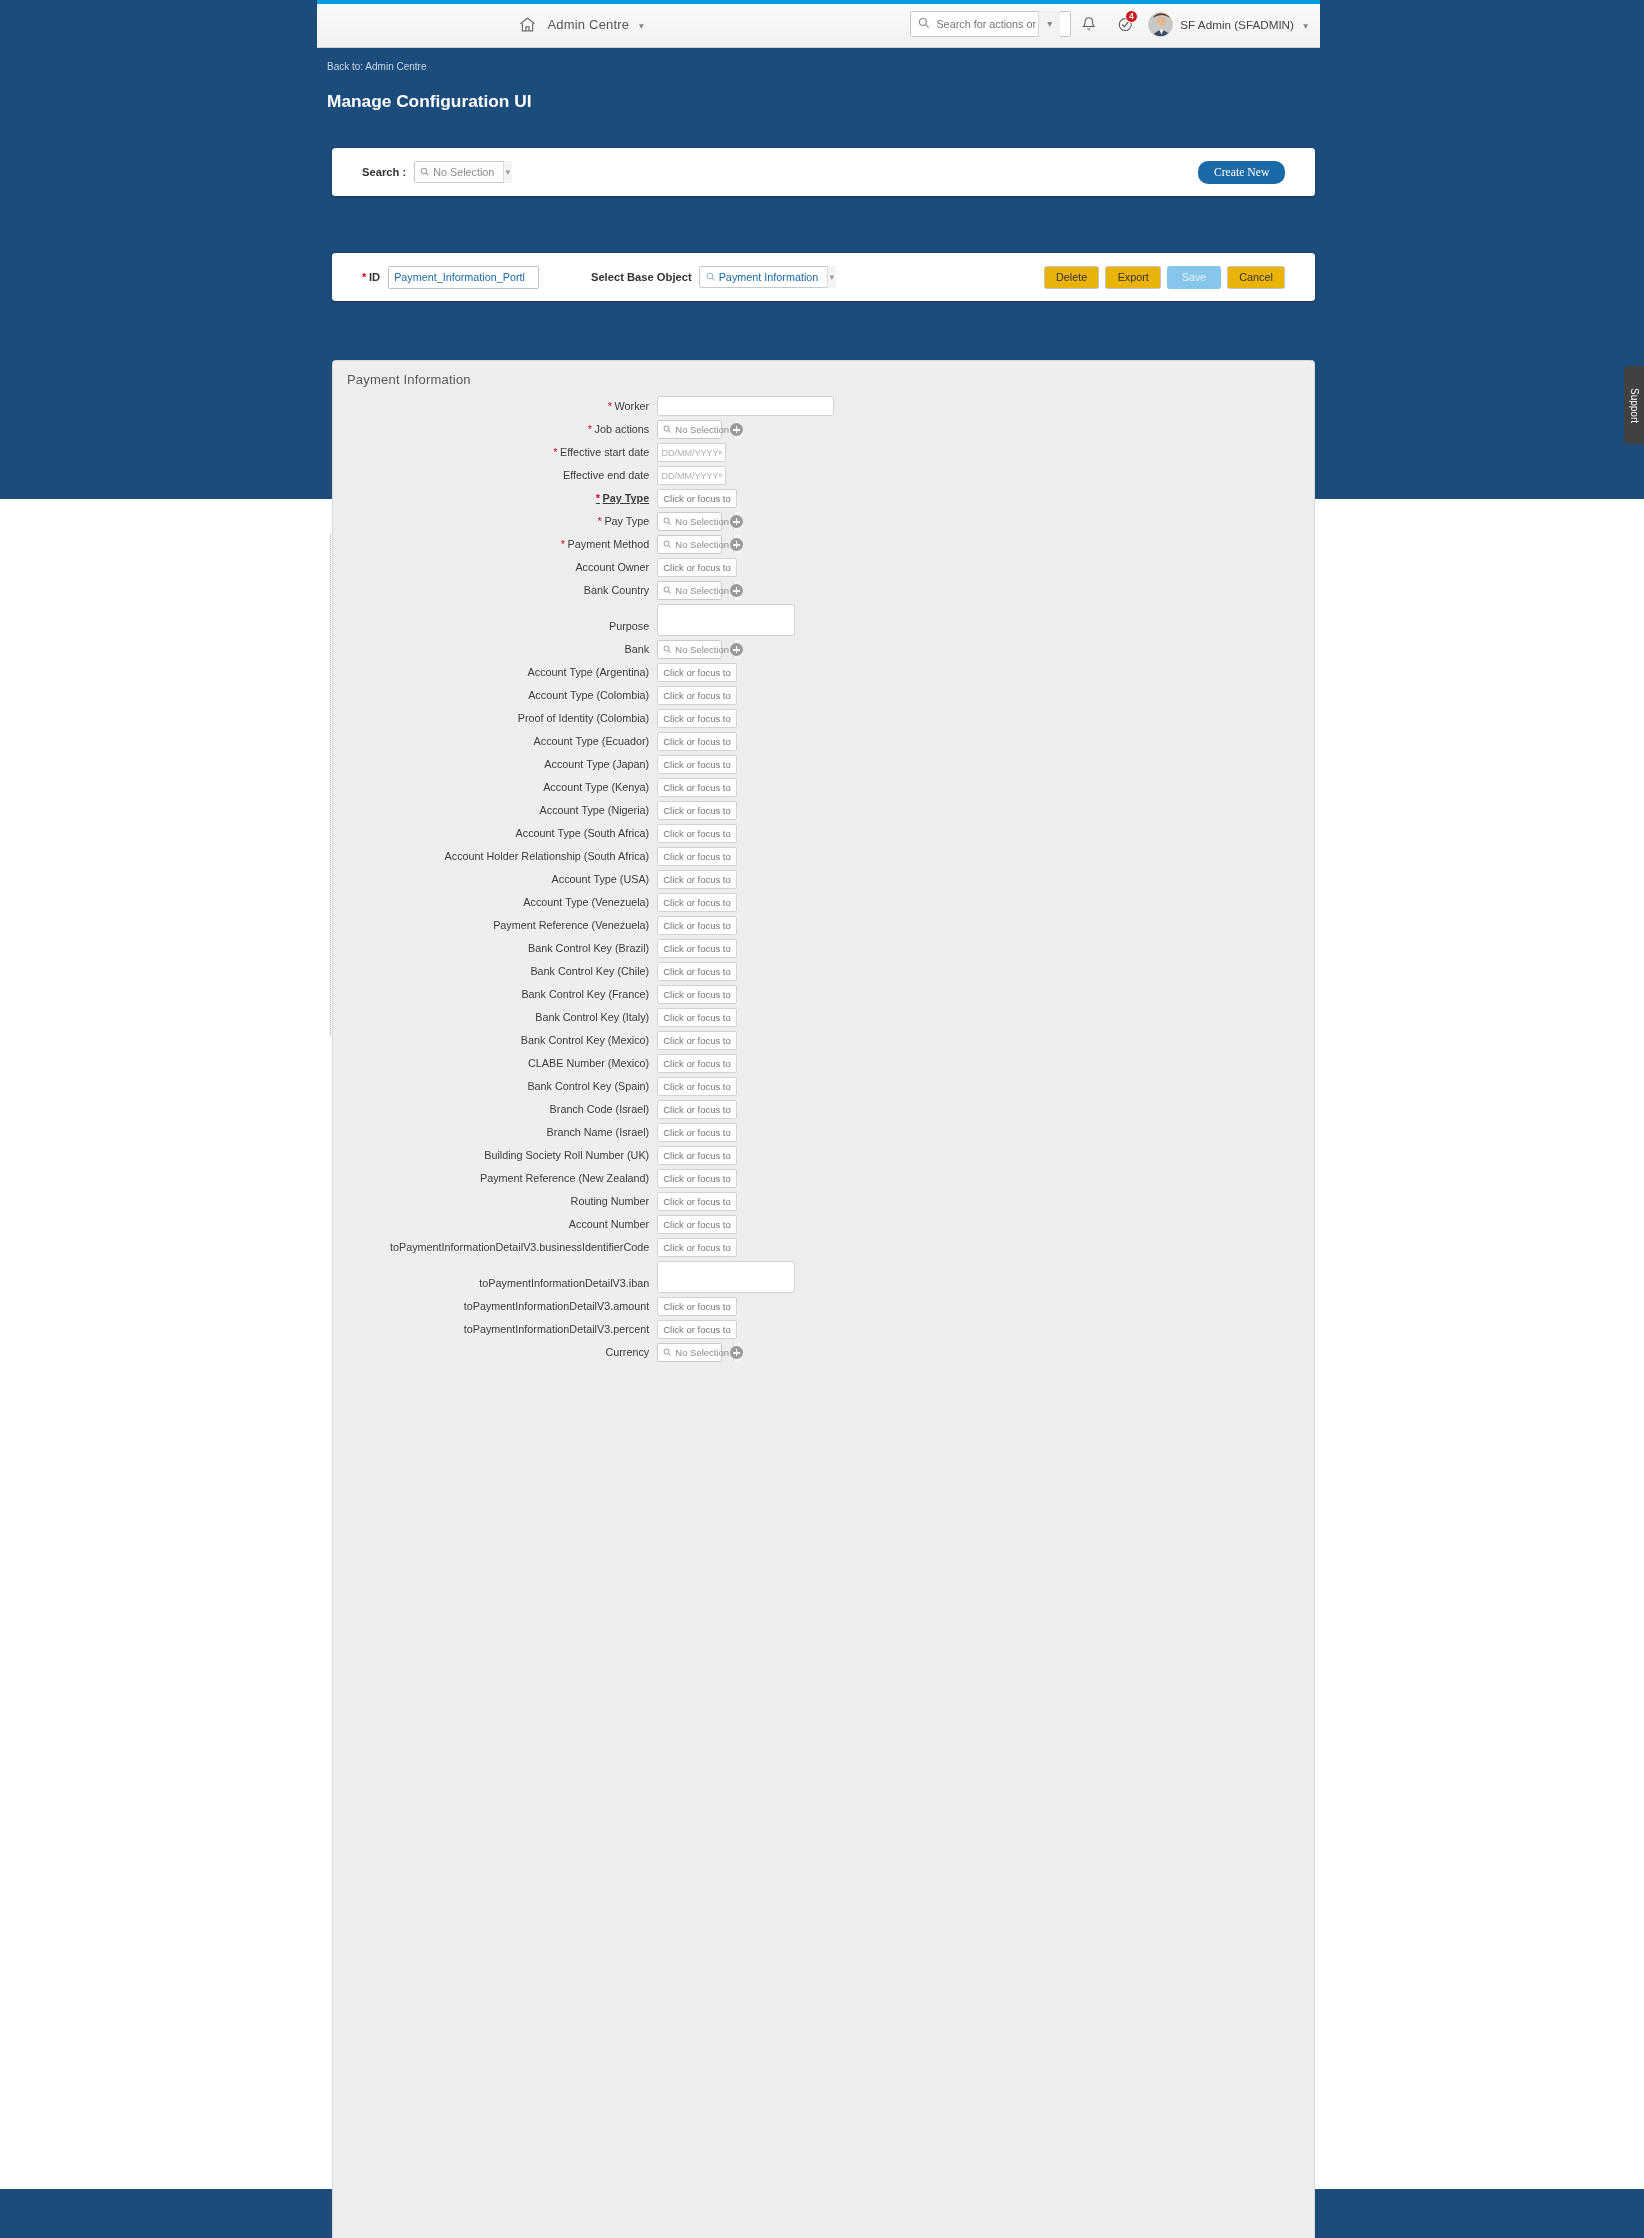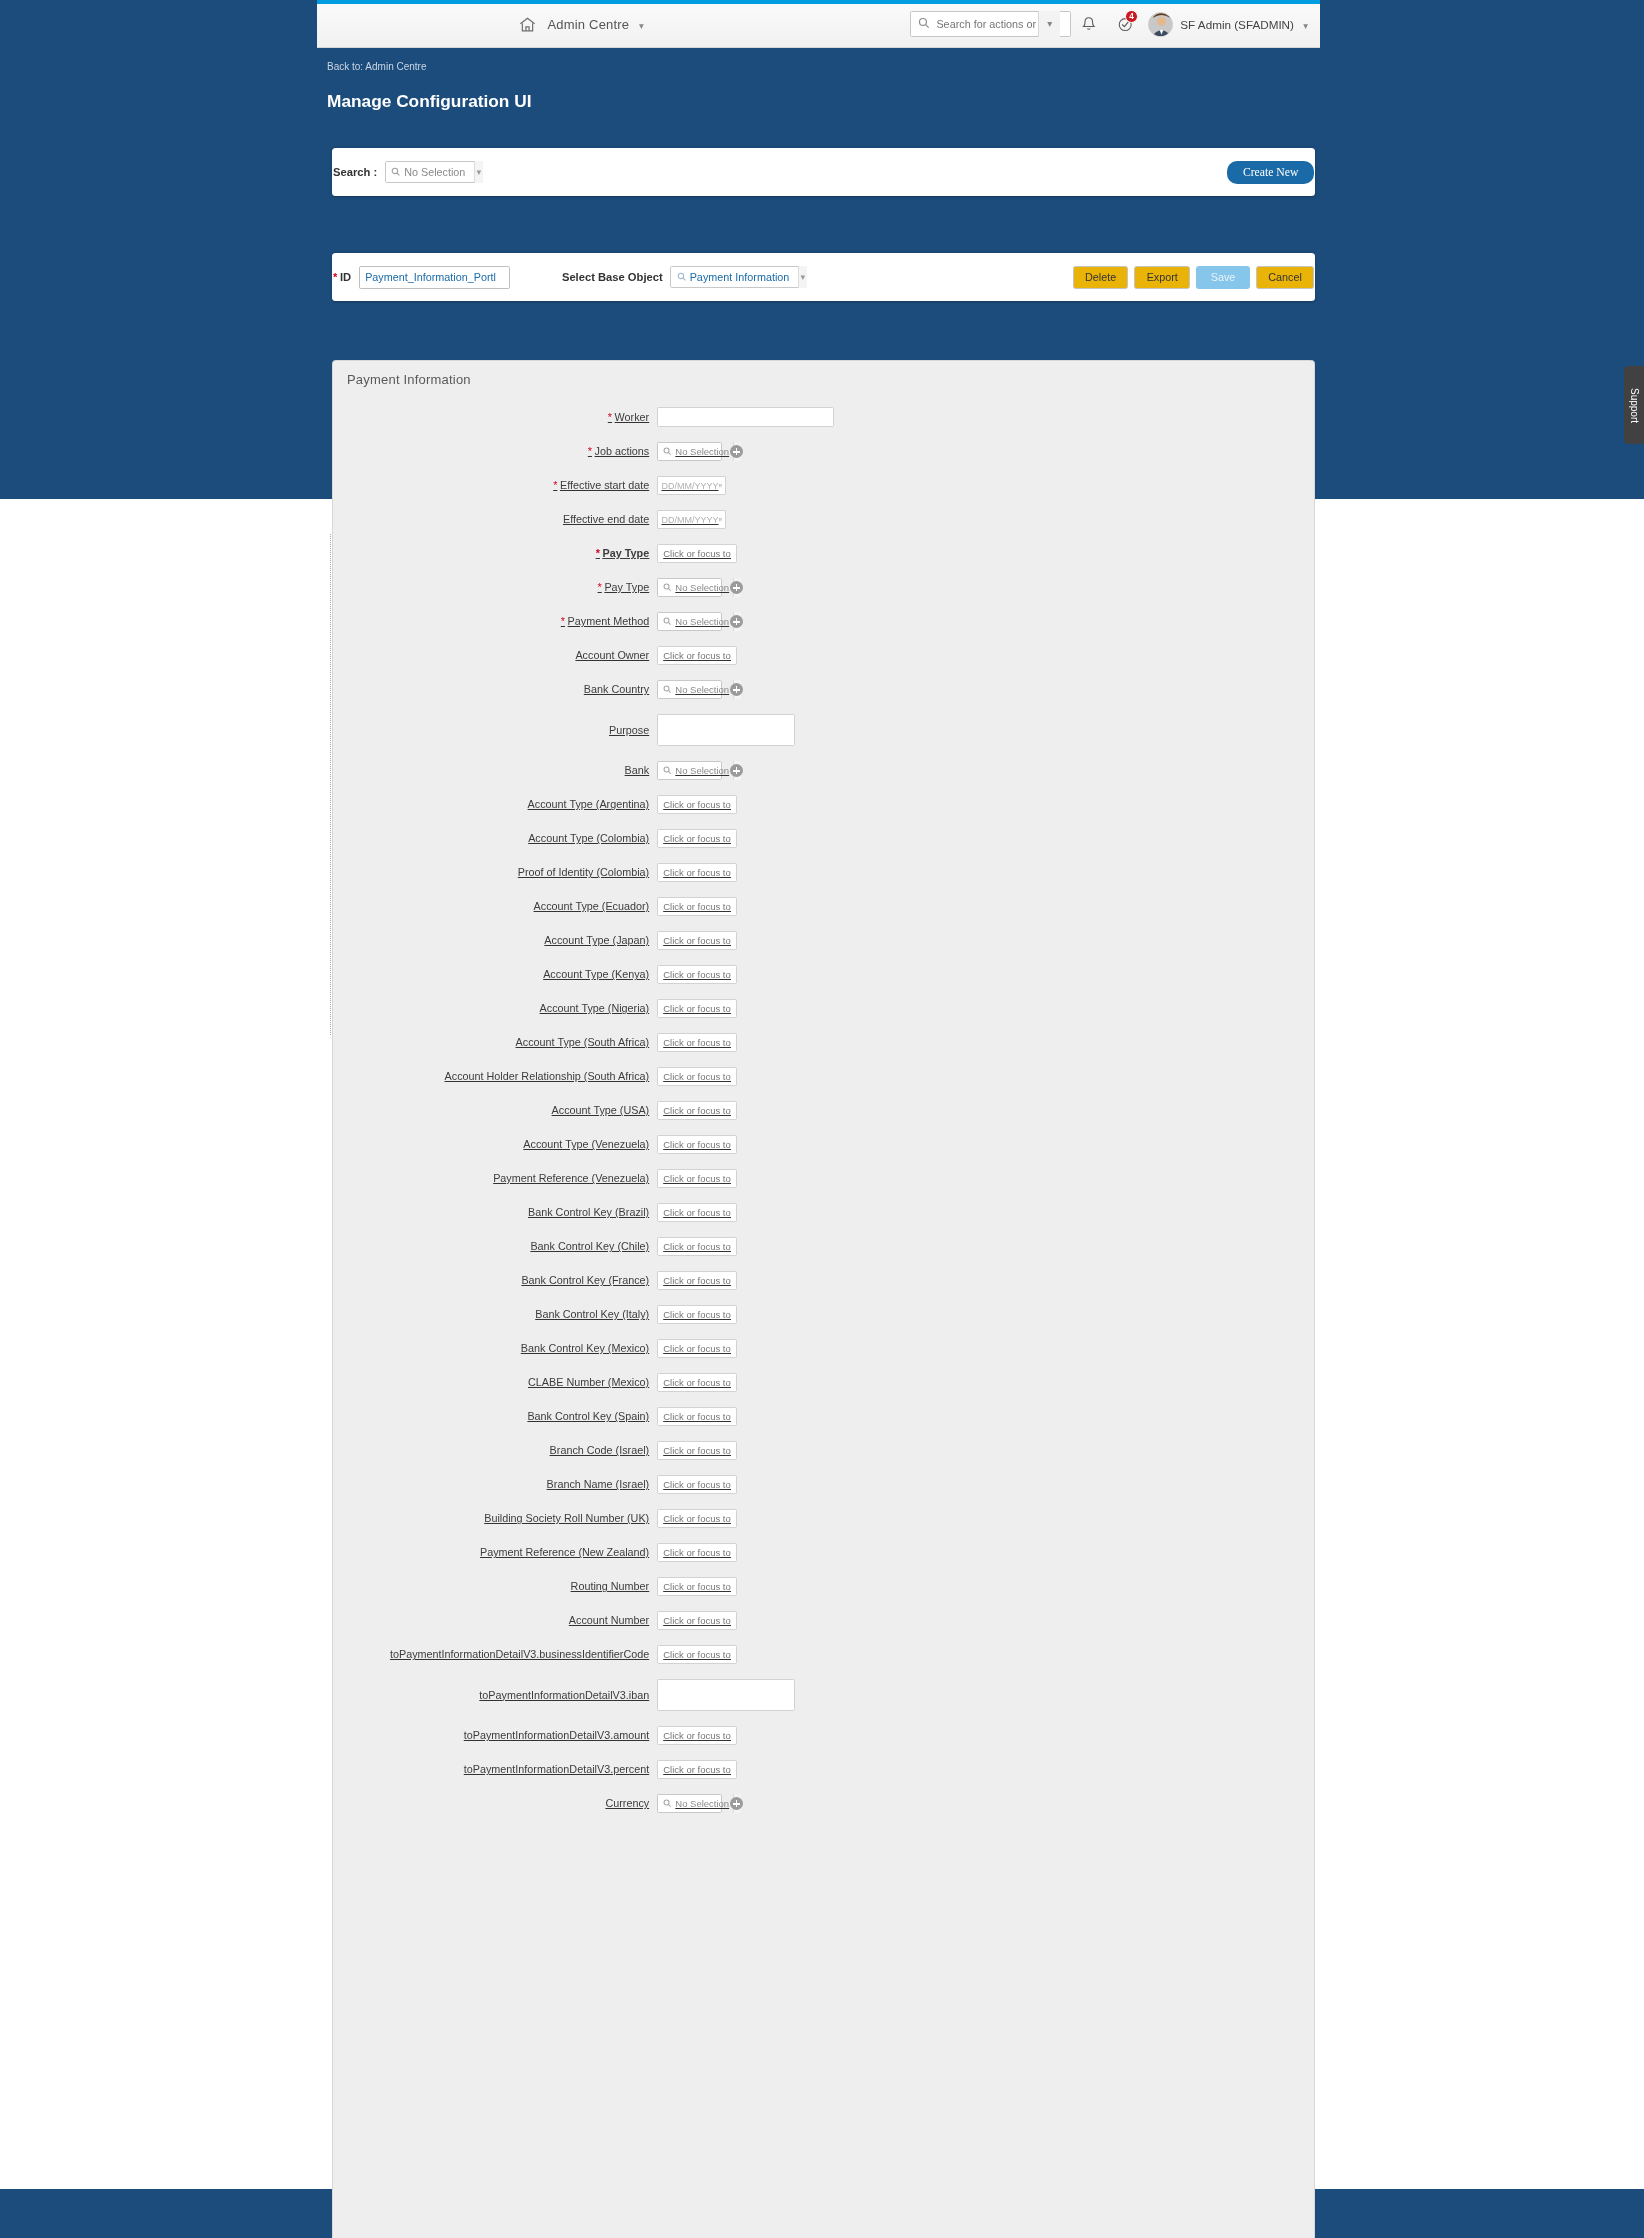--- a/index.html
+++ b/index.html
@@ -69,21 +69,21 @@
 
   
   .panel {
     position:absolute; left:332px; width:983px;
     background:#ffffff; border-radius:3.5px;
     box-shadow:0 0.9px 2.6px rgba(0,0,0,.28);
   }
   .panel-search { top:116px; height:48px; }
   .panel-id     { top:173px; height:48px; }
 
-  .row-flex { display:flex; align-items:center; height:100%; padding:0 1px; }
+  .row-flex { display:flex; align-items:center; height:100%; padding:0 30px; }
   .lbl-bold { font-weight:bold; font-size:11.2px; color:#333; }
 
   .sel-ctl {
     display:flex; align-items:center; height:22.5px;
     border:0.9px solid #c8c8c8; background:#fff; border-radius:1.7px;
   }
   .sel-ctl .mag { margin:0 3.5px 0 5.2px; }
   .sel-txt { font-size:10.8px; color:#8a8a8a; padding-right:8.6px; white-space:nowrap; }
   .sel-txt.filled { color:#1a6aa8; }
   .sel-arrow {
@@ -120,21 +120,21 @@
     background:#eeeeee; border:0.9px solid #d8d8d8; border-radius:3.5px;
   }
   .form-title {
     padding:11.2px 0 0 14px; font-size:13px; color:#5a5a5a; letter-spacing:0.2px;
   }
   .dotted-l {
     position:absolute; left:-3.5px; top:173px; height:501px; width:3.5px;
     border-left:0.9px dotted #9aa7b4;
   }
 
-  .frow { display:flex; align-items:center; margin-top:15px;text-decoration:underline; }
+  .frow { display:flex; align-items:flex-end; margin-top:4px; }
   .flabel {
     width:324px; text-align:right; padding-right:7.8px; font-size:10.8px;
     color:#3c3c3c; line-height:19px; white-space:nowrap;
   }
   .flabel.underline { text-decoration:underline; font-weight:bold; }
   .fctl { display:flex; align-items:center; }
 
   .txtfield {
     width:80px; height:19px; border:0.9px solid #d2d2d2; border-radius:1.7px;
     background:#fff; font-size:9.5px; color:#b3b3b3; padding:0 5.2px;

